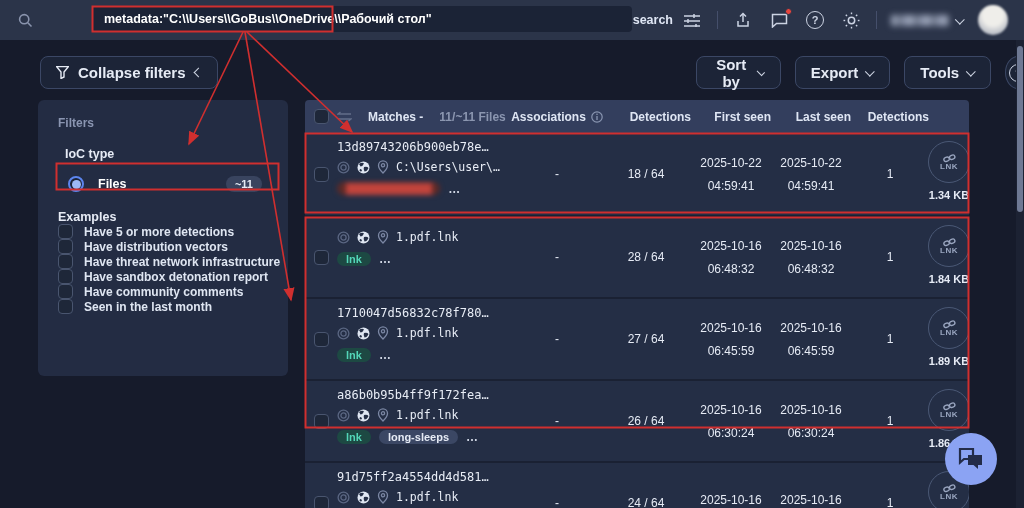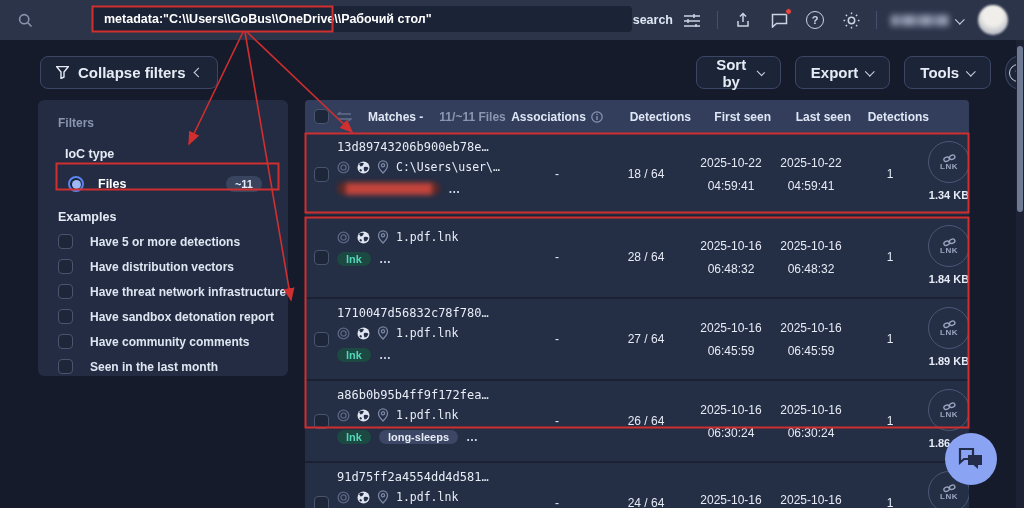--- a/index.html
+++ b/index.html
@@ -54,21 +54,21 @@
     background:#232c43; border-radius:6px; padding:16px 20px 0 20px; }
   .filters-title { color:#8a95b1; font-weight:bold; font-size:12px; }
   .ioc-label { margin-top:17px; color:#e6ebf5; font-weight:bold; font-size:12.5px;padding-left:7px; }
   .radio-row { margin-top:10px; height:26px; display:flex; align-items:center; gap:14px; padding:0 6px 0 10px; }
   .radio { width:16px; height:16px; border-radius:50%; border:2px solid #5c85ee; background:#1b2336;
     display:flex; align-items:center; justify-content:center; }
   .radio-dot { width:9px; height:9px; border-radius:50%; background:#9db8f5; }
   .radio-label { font-weight:bold; font-size:12.5px; color:#fff; flex:1; }
   .count-badge { background:#39445f; border-radius:10px; padding:2px 9px; font-size:11px; font-weight:bold; color:#e6ebf5; }
   .examples-label { margin-top:13px; color:#e6ebf5; font-weight:bold; font-size:12.5px; }
-  .example-row { display:flex; align-items:center; gap:17px; margin-top:10px; height:15px; }
+  .example-row { display:flex; align-items:center; gap:11px; height:15px; }
   .checkbox { width:15px; height:15px; border:1.5px solid #49556f; border-radius:4px; background:#1e2739; flex:0 0 auto; }
   .example-label { font-size:12px; font-weight:600; color:#dfe6f2; white-space:nowrap; }
   
   .grid-cols { display:grid; grid-template-columns:32px 176px 88px 90px 80px 80px 78px 40px; }
   .thead { position:absolute; left:305px; top:100px; width:664px; height:33px;
     background:#333e5d; border-radius:4px 4px 0 0; align-items:center; font-weight:bold; font-size:12px; color:#dfe6f4; }
   .thead .cb-wrap { display:flex; justify-content:center; }
   .thead .matches-cell { display:flex; align-items:center; gap:16px; }
   .muted { color:#8b96b0; }
   .th-center { text-align:right; }

